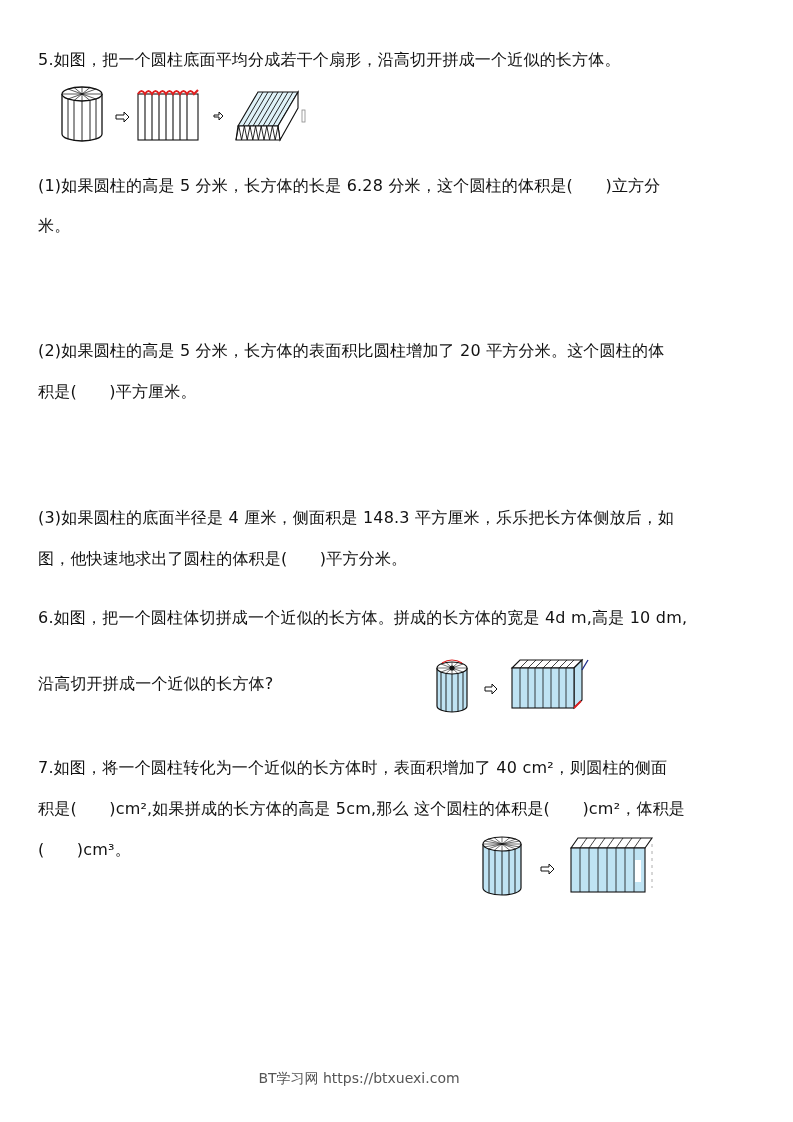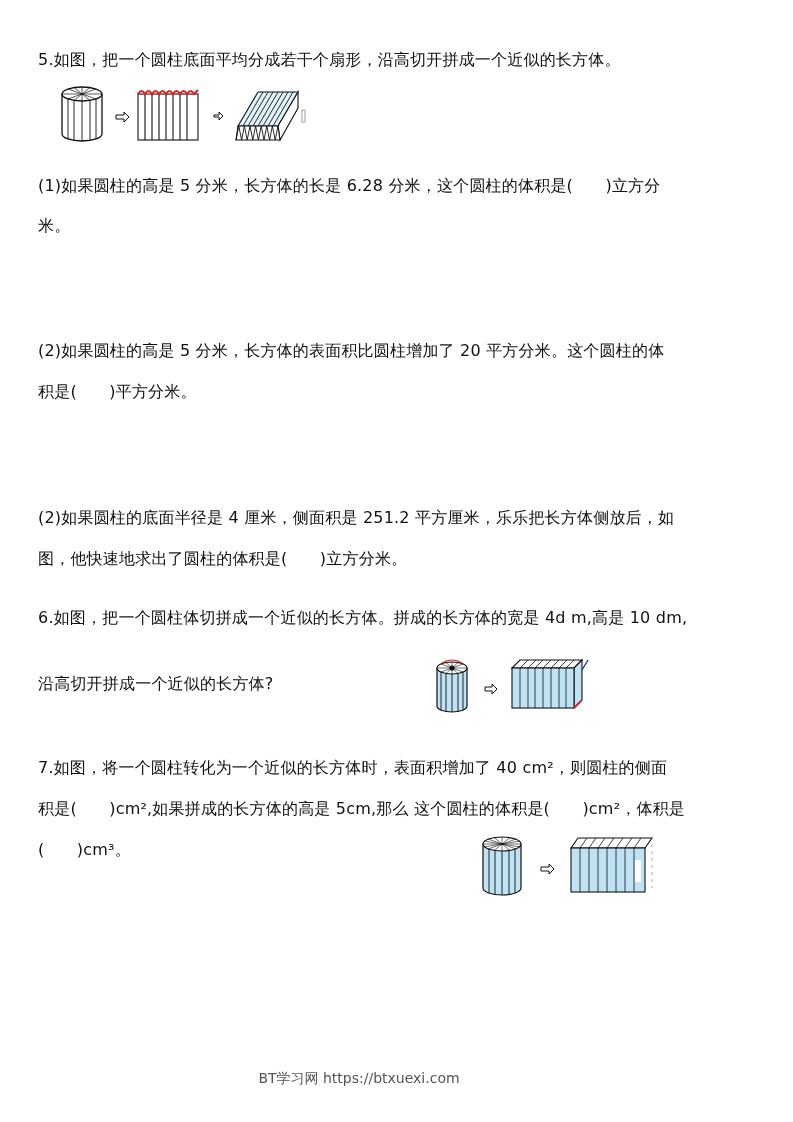--- a/index.html
+++ b/index.html
@@ -70,24 +70,24 @@
         <path d="M178 58 l2.8 -14 l2.8 14 l2.8 -14 l2.8 14 l2.8 -14 l2.8 14 l2.8 -14 l2.8 14 l2.8 -14 l2.8 14 l2.8 -14 l2.8 14 l2.8 -14 l2.8 14 l2.8 -14"></path>
       </g>
     </g>
     <rect x="244" y="28" width="3" height="12" fill="none" stroke="#888" stroke-width="0.8"></rect>
   </svg>
 
   <div class="line" style="top:176px">(1)如果圆柱的高是 5 分米，长方体的长是 6.28 分米，这个圆柱的体积是(　　)立方分</div>
   <div class="line" style="top:216px">米。</div>
 
   <div class="line" style="top:341px">(2)如果圆柱的高是 5 分米，长方体的表面积比圆柱增加了 20 平方分米。这个圆柱的体</div>
-  <div class="line" style="top:382px">积是(　　)平方分米。</div>
+  <div class="line" style="top:382px">积是(　　)平方厘米。</div>
 
-  <div class="line" style="top:508px">(2)如果圆柱的底面半径是 4  厘米，侧面积是 251.2 平方厘米，乐乐把长方体侧放后，如</div>
-  <div class="line" style="top:549px">图，他快速地求出了圆柱的体积是(　　)立方分米。</div>
+  <div class="line" style="top:508px">(3)如果圆柱的底面半径是 4  厘米，侧面积是 148.3 平方厘米，乐乐把长方体侧放后，如</div>
+  <div class="line" style="top:549px">图，他快速地求出了圆柱的体积是(　　)平方分米。</div>
 </div>
 
 <div>
   <div class="line" style="top:608px">6.如图，把一个圆柱体切拼成一个近似的长方体。拼成的长方体的宽是 4d m,高是 10 dm,</div>
   <div class="line" style="top:674px">沿高切开拼成一个近似的长方体?</div>
 
   <svg class="fig" style="left:434px;top:656px" width="160" height="60" viewBox="0 0 160 60">
     <g stroke="#111" stroke-width="1.2">
       <path d="M3 12 L3 50 A15 6 0 0 0 33 50 L33 12" fill="#bfe3f3"></path>
       <ellipse cx="18" cy="12" rx="15" ry="6" fill="#fff"></ellipse>

